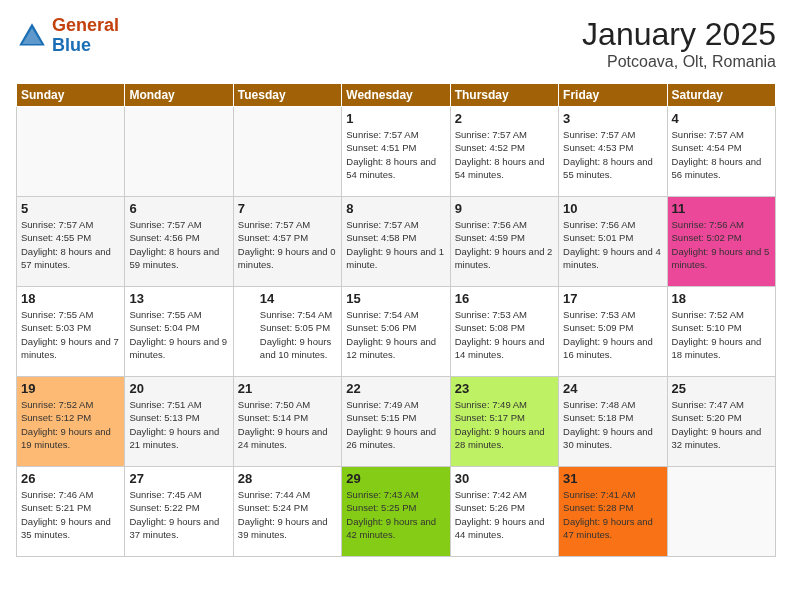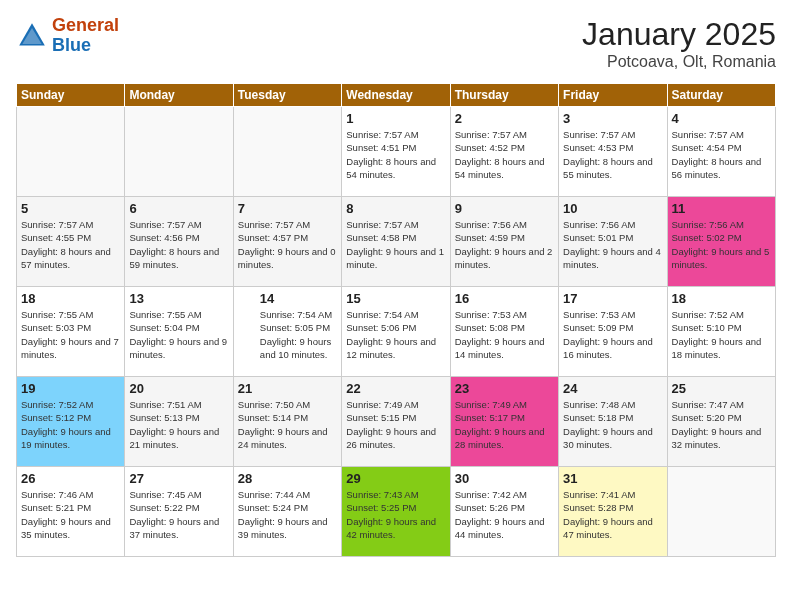--- a/index.html
+++ b/index.html
@@ -192,37 +192,37 @@
         <td style="background: rgb(255, 255, 255);">
           <span class="day-number">17</span>
           <div class="day-info">Sunrise: 7:53 AM<br>Sunset: 5:09 PM<br>Daylight: 9 hours and 16 minutes.</div>
         </td>
         <td style="background: rgb(255, 255, 255);">
           <span class="day-number">18</span>
           <div class="day-info">Sunrise: 7:52 AM<br>Sunset: 5:10 PM<br>Daylight: 9 hours and 18 minutes.</div>
         </td>
       </tr>
       <tr>
-        <td style="background: #7dd3fc;">
+        <td style="background: #fdba74;">
           <span class="day-number">19</span>
           <div class="day-info">Sunrise: 7:52 AM<br>Sunset: 5:12 PM<br>Daylight: 9 hours and 19 minutes.</div>
         </td>
         <td style="background: rgb(245, 245, 245);">
           <span class="day-number">20</span>
           <div class="day-info">Sunrise: 7:51 AM<br>Sunset: 5:13 PM<br>Daylight: 9 hours and 21 minutes.</div>
         </td>
         <td style="background: rgb(245, 245, 245);">
           <span class="day-number">21</span>
           <div class="day-info">Sunrise: 7:50 AM<br>Sunset: 5:14 PM<br>Daylight: 9 hours and 24 minutes.</div>
         </td>
         <td style="background: rgb(245, 245, 245);">
           <span class="day-number">22</span>
           <div class="day-info">Sunrise: 7:49 AM<br>Sunset: 5:15 PM<br>Daylight: 9 hours and 26 minutes.</div>
         </td>
-        <td style="background: #ec4899; margin-top: 37px;">
+        <td style="background: #bef264; margin-top: 37px;">
           <span class="day-number">23</span>
           <div class="day-info">Sunrise: 7:49 AM<br>Sunset: 5:17 PM<br>Daylight: 9 hours and 28 minutes.</div>
         </td>
         <td style="background: rgb(245, 245, 245);">
           <span class="day-number">24</span>
           <div class="day-info">Sunrise: 7:48 AM<br>Sunset: 5:18 PM<br>Daylight: 9 hours and 30 minutes.</div>
         </td>
         <td style="background: rgb(245, 245, 245);">
           <span class="day-number">25</span>
           <div class="day-info">Sunrise: 7:47 AM<br>Sunset: 5:20 PM<br>Daylight: 9 hours and 32 minutes.</div>
@@ -242,20 +242,20 @@
           <div class="day-info">Sunrise: 7:44 AM<br>Sunset: 5:24 PM<br>Daylight: 9 hours and 39 minutes.</div>
         </td>
         <td style="background: #84cc16;">
           <span class="day-number">29</span>
           <div class="day-info">Sunrise: 7:43 AM<br>Sunset: 5:25 PM<br>Daylight: 9 hours and 42 minutes.</div>
         </td>
         <td style="background: rgb(255, 255, 255);">
           <span class="day-number">30</span>
           <div class="day-info">Sunrise: 7:42 AM<br>Sunset: 5:26 PM<br>Daylight: 9 hours and 44 minutes.</div>
         </td>
-        <td style="background: #fef9c3; margin-left: 28px;">
+        <td style="background: #f97316; margin-left: 28px;">
           <span class="day-number">31</span>
           <div class="day-info">Sunrise: 7:41 AM<br>Sunset: 5:28 PM<br>Daylight: 9 hours and 47 minutes.</div>
         </td>
         <td class="empty" style="background: rgb(249, 249, 249);"></td>
       </tr>
     </tbody>
 </table>
 
 </body></html>

